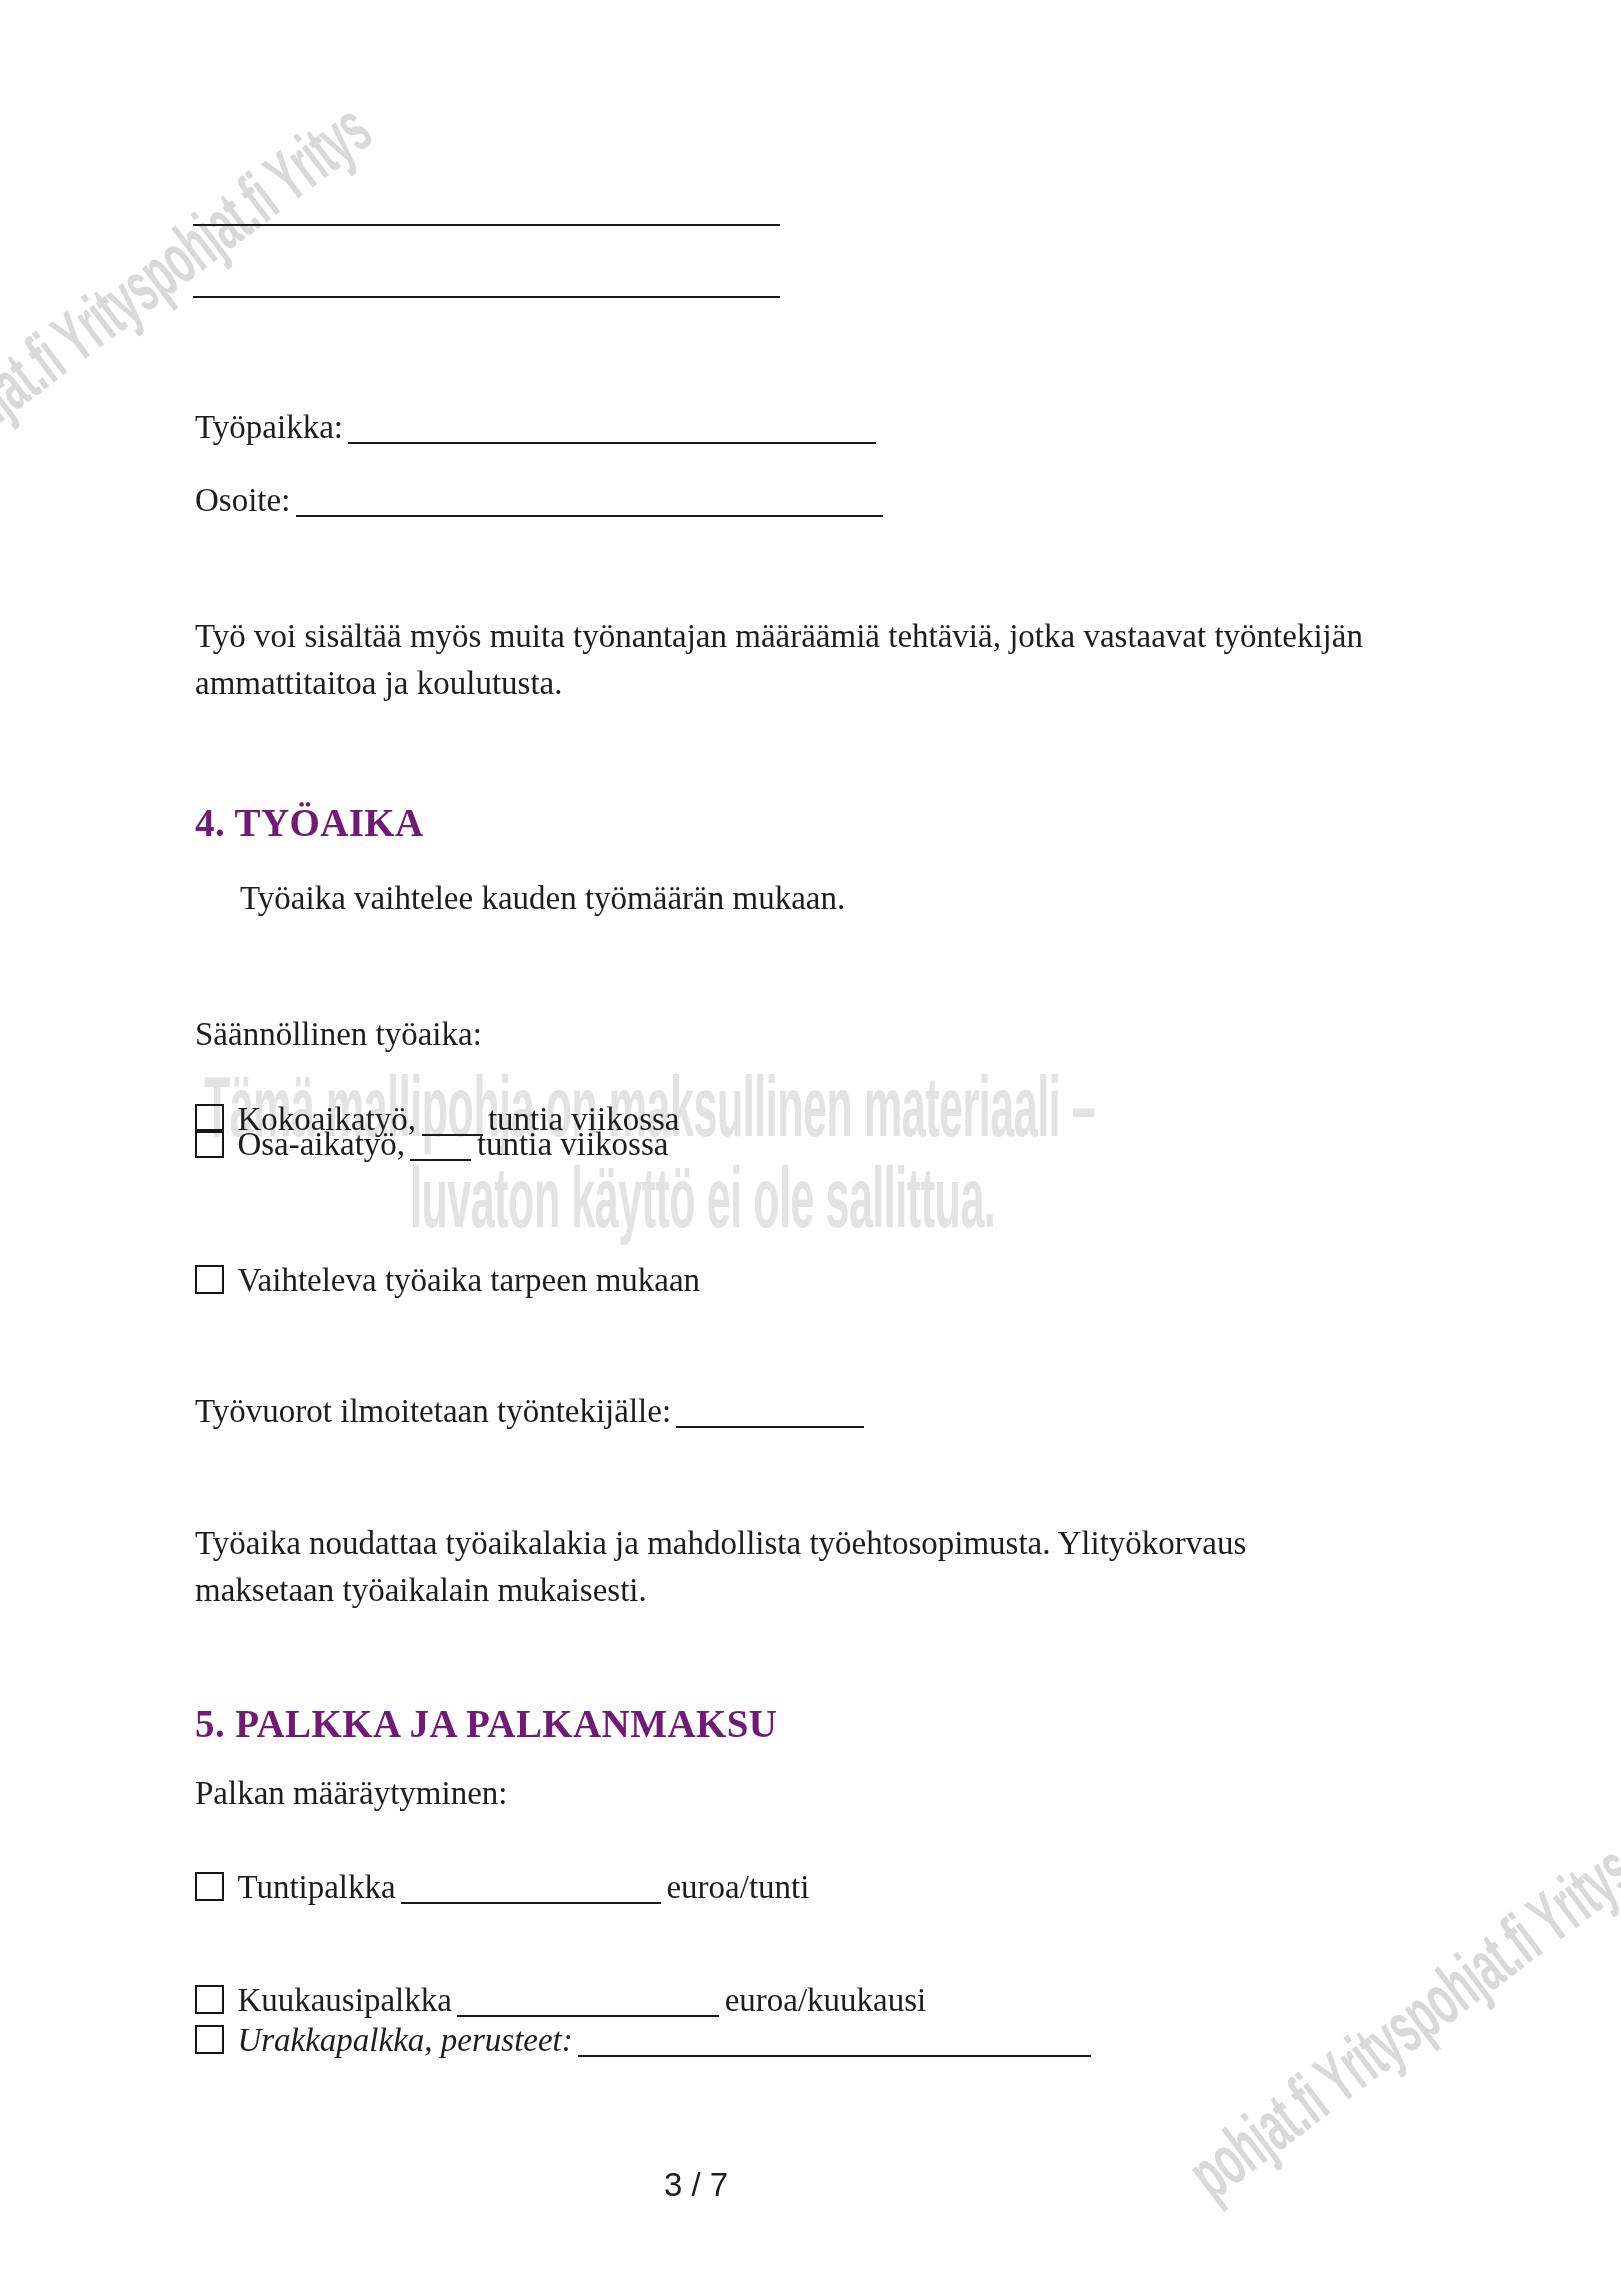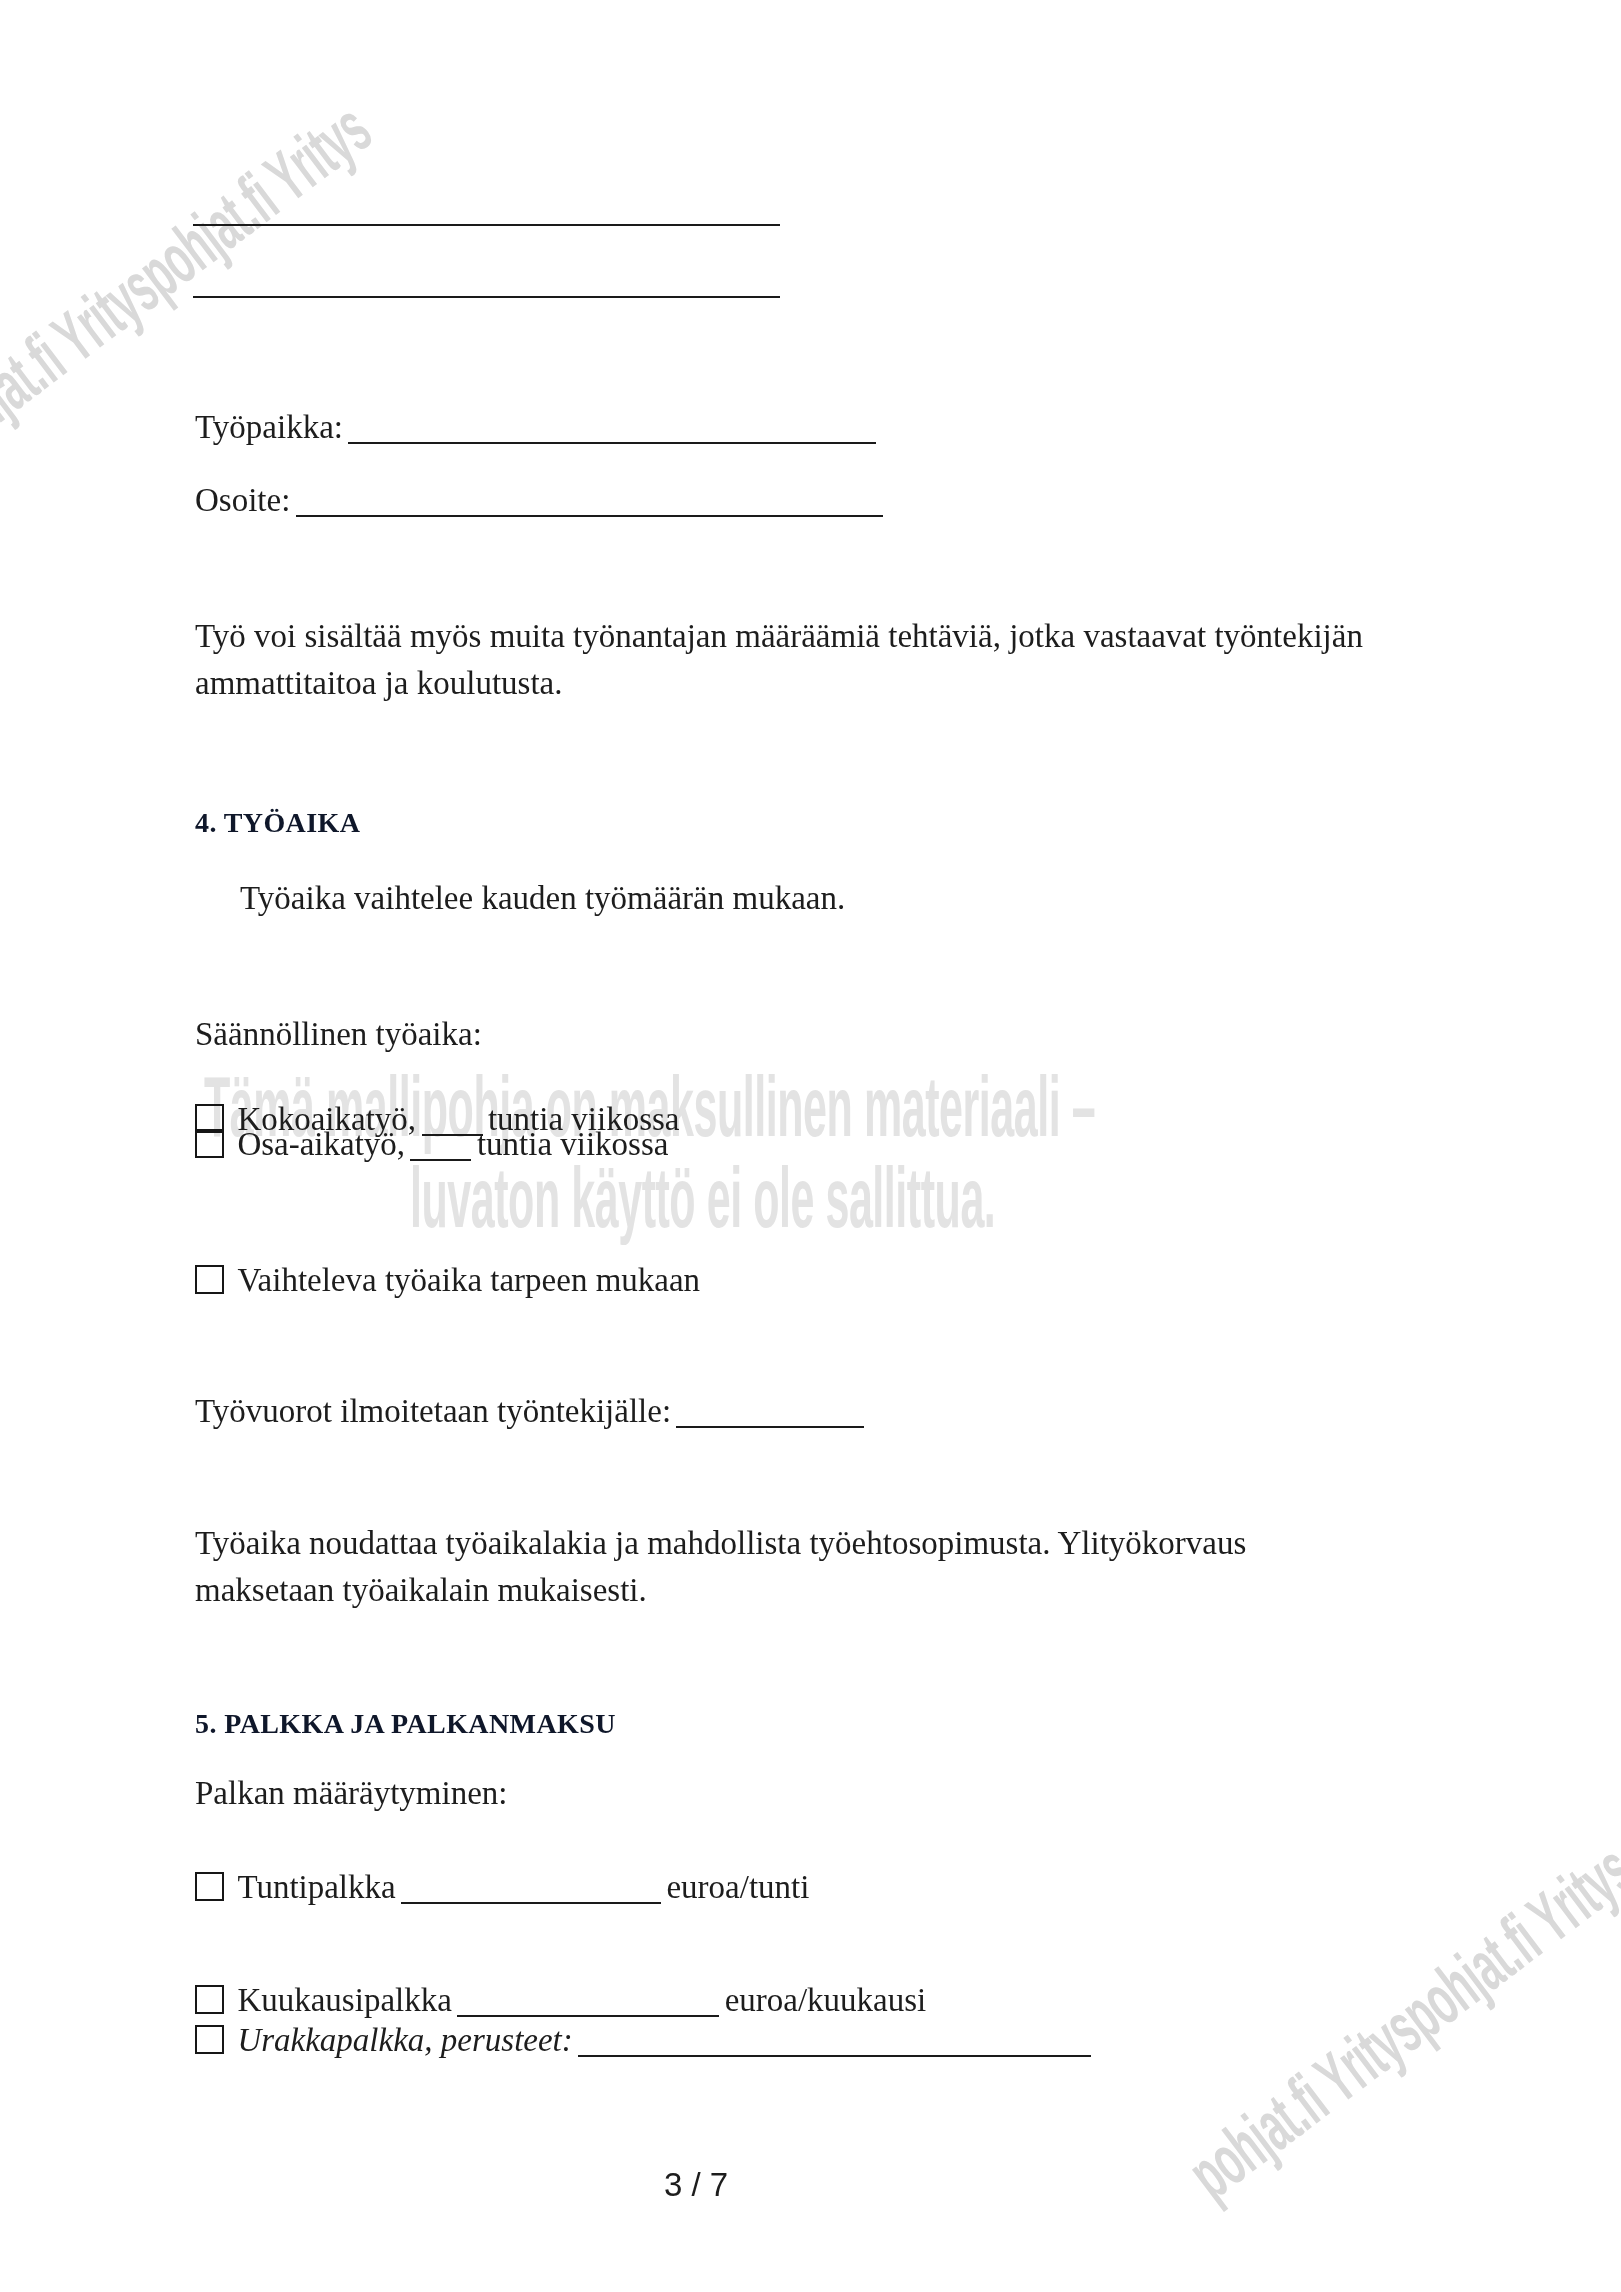--- a/index.html
+++ b/index.html
@@ -25,22 +25,22 @@
   .wm-top-left{ left:-107px; top:421px; transform:rotate(-37deg) scaleX(0.55); }
   .wm-bottom-right{ left:1173px; top:2149px; transform:rotate(-37deg) scaleX(0.55); }
   .wm-center{ color:#e3e3e3; font-size:86px; letter-spacing:-0.9px; transform:scaleX(0.5); }
   .wm-center-1{ left:204px; top:1057px; }
   .wm-center-2{ left:410px; top:1148px; }
   
   .layer{ position:absolute; left:195px; z-index:1; font-size:33px; line-height:41px; }
   .para{ width:1182px; line-height:47px; }
   .heading{
     font-weight:bold;
-    font-size:28px;
-    color:#0f172a;
+    font-size:39px;
+    color:#701a75;
     letter-spacing:0.4px;
   }
   
   .blank{
     display:inline-block;
     border-bottom:2.7px solid #1a1a1a;
     height:9px;
     margin:0 5.4px -6.3px 5.4px;
   }
   .blankline{

